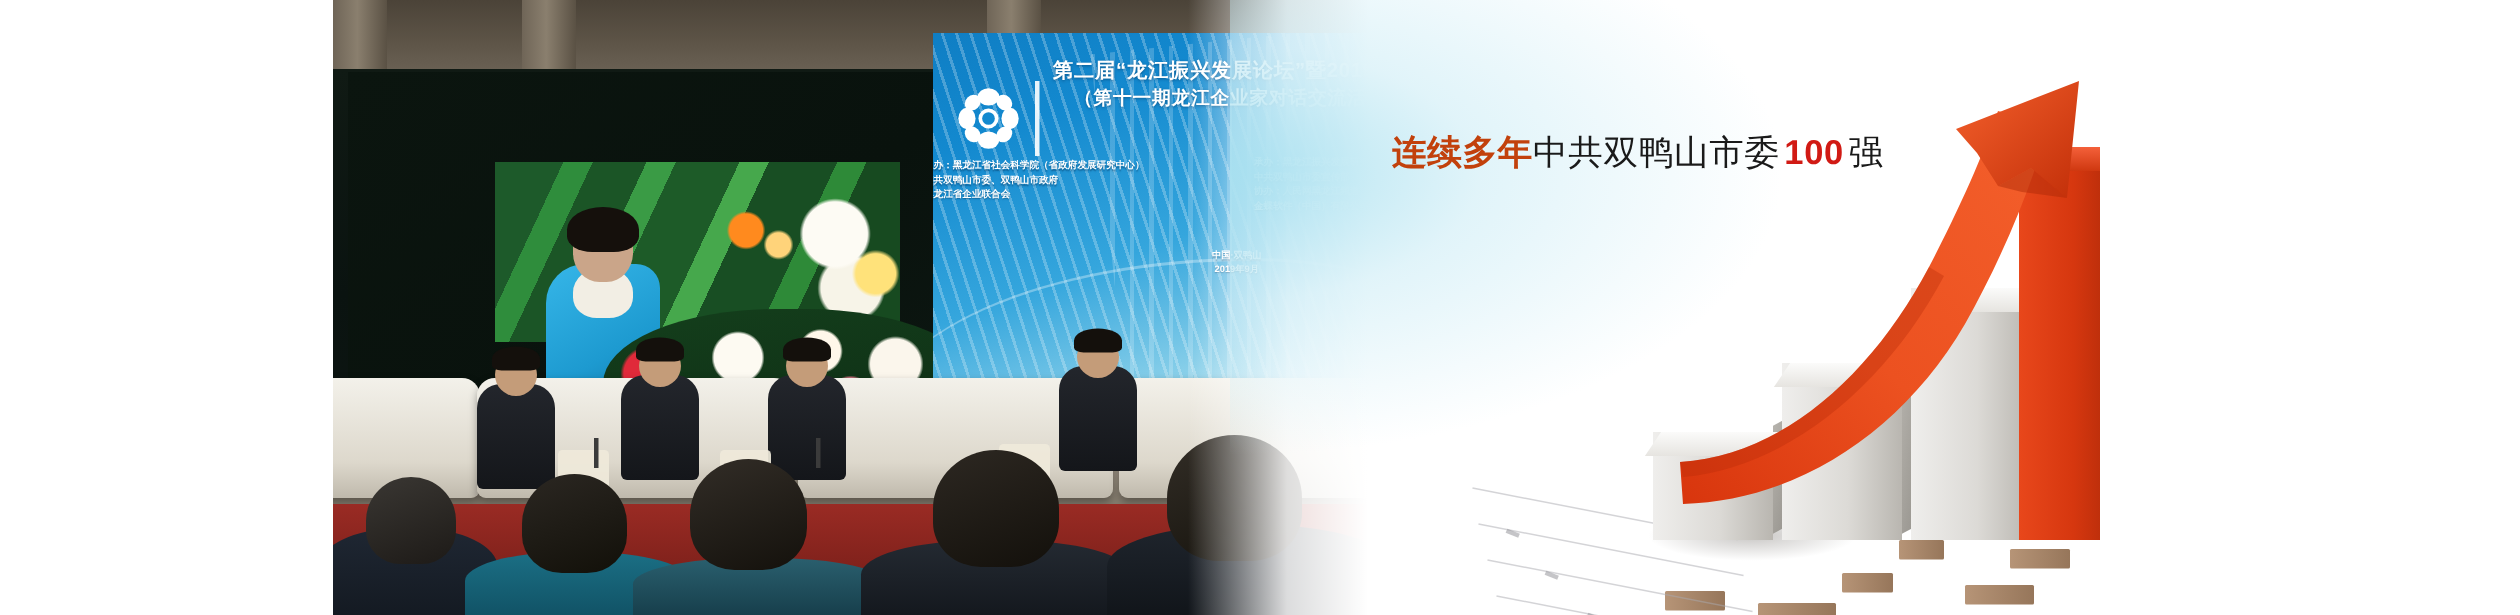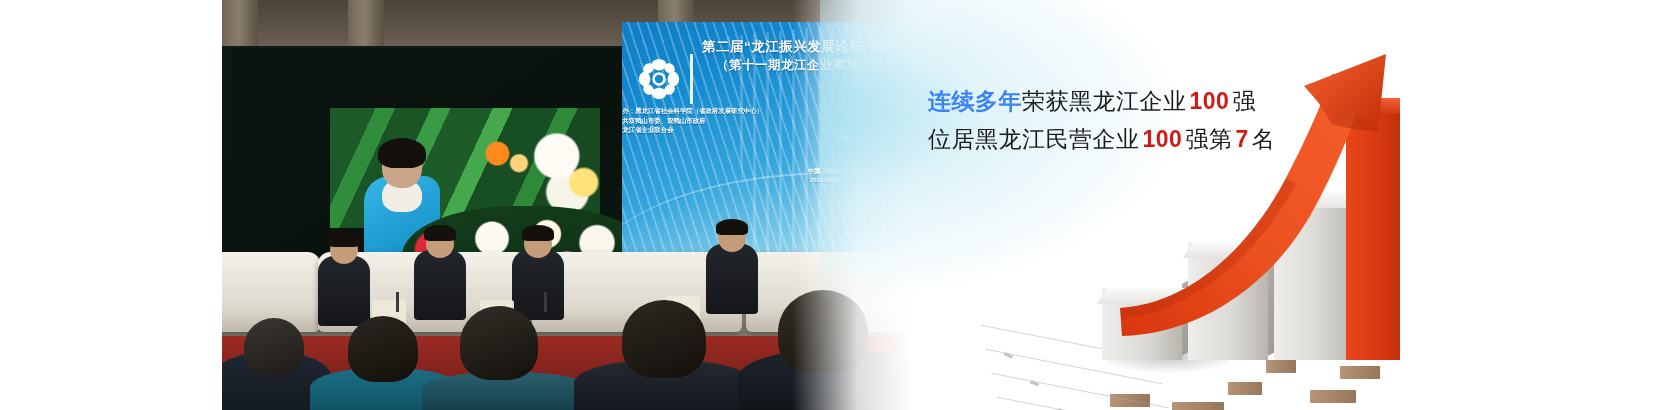--- a/index.html
+++ b/index.html
@@ -109,21 +109,21 @@
                 background:linear-gradient(to bottom,#9a2b24,#7f211b 60%,#5f1713); }
 
   
   .aud { position:absolute; border-radius:50% 50% 38% 38%; }
   .aud-body { position:absolute; border-radius:46% 46% 0 0; }
 
   
   .headline { position:absolute; left:928px; top:82px; width:420px; z-index:20;
               font-family:"Liberation Sans","DejaVu Sans",sans-serif; }
   .hl-line { font-size:23px; line-height:38px; color:#1a1a1a; white-space:nowrap; letter-spacing:.5px; }
-  .hl-strong { font-weight:bold; color:#3b82f6; }
+  .hl-strong { font-weight:bold; color:#c2410c; }
   .hl-num { font-weight:bold; color:#d11a14; padding:0 3px; }
 
   
   .chart { position:absolute; left:980px; top:40px; width:420px; height:370px; z-index:10; }
   .floor { position:absolute; left:0; top:250px; width:420px; height:160px; }
   .floor-plank { position:absolute; height:13px;
                  background:linear-gradient(to right,#b08b6b,#8d6a4c); border-radius:1px; opacity:.92; }
   .floor-grid { position:absolute; width:180px; height:1px; background:rgba(170,170,175,.5); }
   .floor-tick { position:absolute; width:9px; height:3px; background:rgba(150,150,155,.55); transform:rotate(22deg); }
 
@@ -333,21 +333,18 @@
         <path d="M 140 268 C 208 264 268 210 306 138 C 330 92 344 58 352 34 L 386 44 C 374 84 356 130 330 176 C 288 248 218 294 142 296 Z" fill="url(#agr)"></path>
         <path d="M 140 268 C 208 264 268 210 306 138 L 316 144 C 278 216 212 272 142 278 Z" fill="#b82b08" opacity=".35"></path>
         <polygon points="324,46 406,14 398,92 374,72 352,84 338,62" fill="url(#agr2)"></polygon>
         <polygon points="398,92 374,72 352,84 368,88" fill="#a92707" opacity=".45"></polygon>
       </svg>
     </div>
   </div>
 
   <div class="headline">
     <div class="hl-line">
-      <span class="hl-strong">连续多年</span><span>荣获黑龙江企业</span><span class="hl-num">100</span><span>强</span>
-    </div>
-    <div class="hl-line">
-      <span>位居黑龙江民营企业</span><span class="hl-num">100</span><span>强第</span><span class="hl-num">7</span><span>名</span>
+      <span class="hl-strong">连续多年</span><span>中共双鸭山市委</span><span class="hl-num">100</span><span>强</span>
     </div>
   </div>
 
   <div class="right-fade"></div>
 </div>
 
 </body></html>

